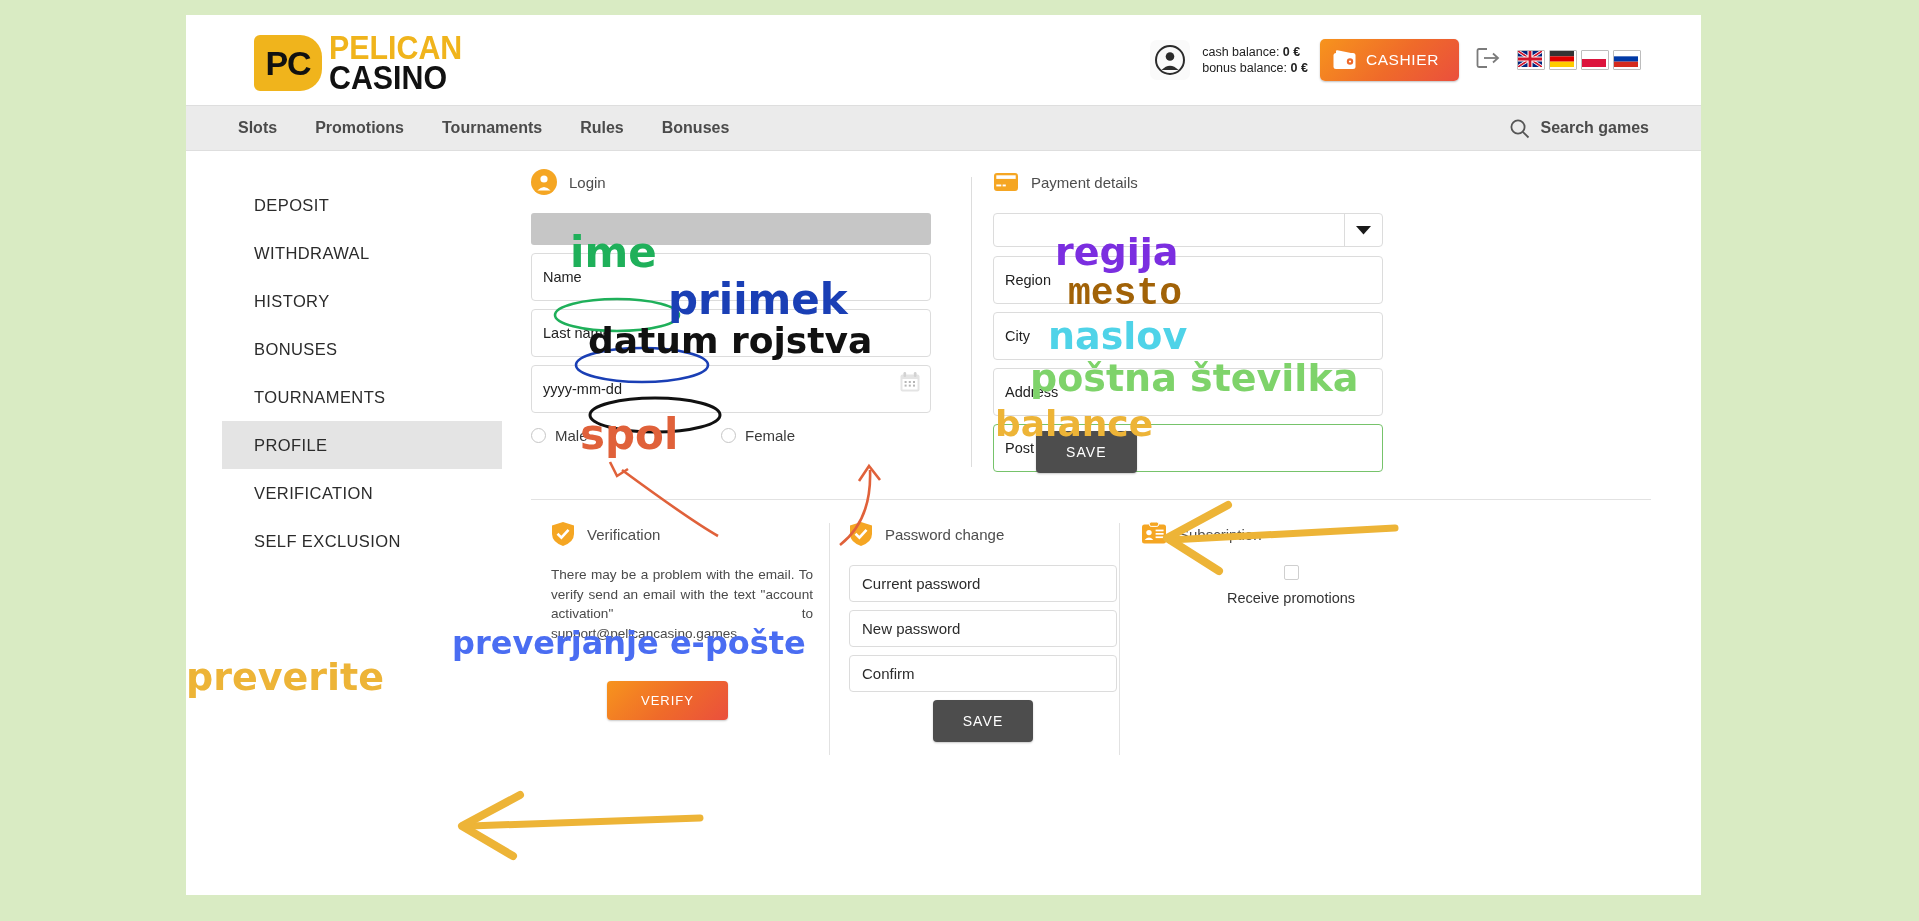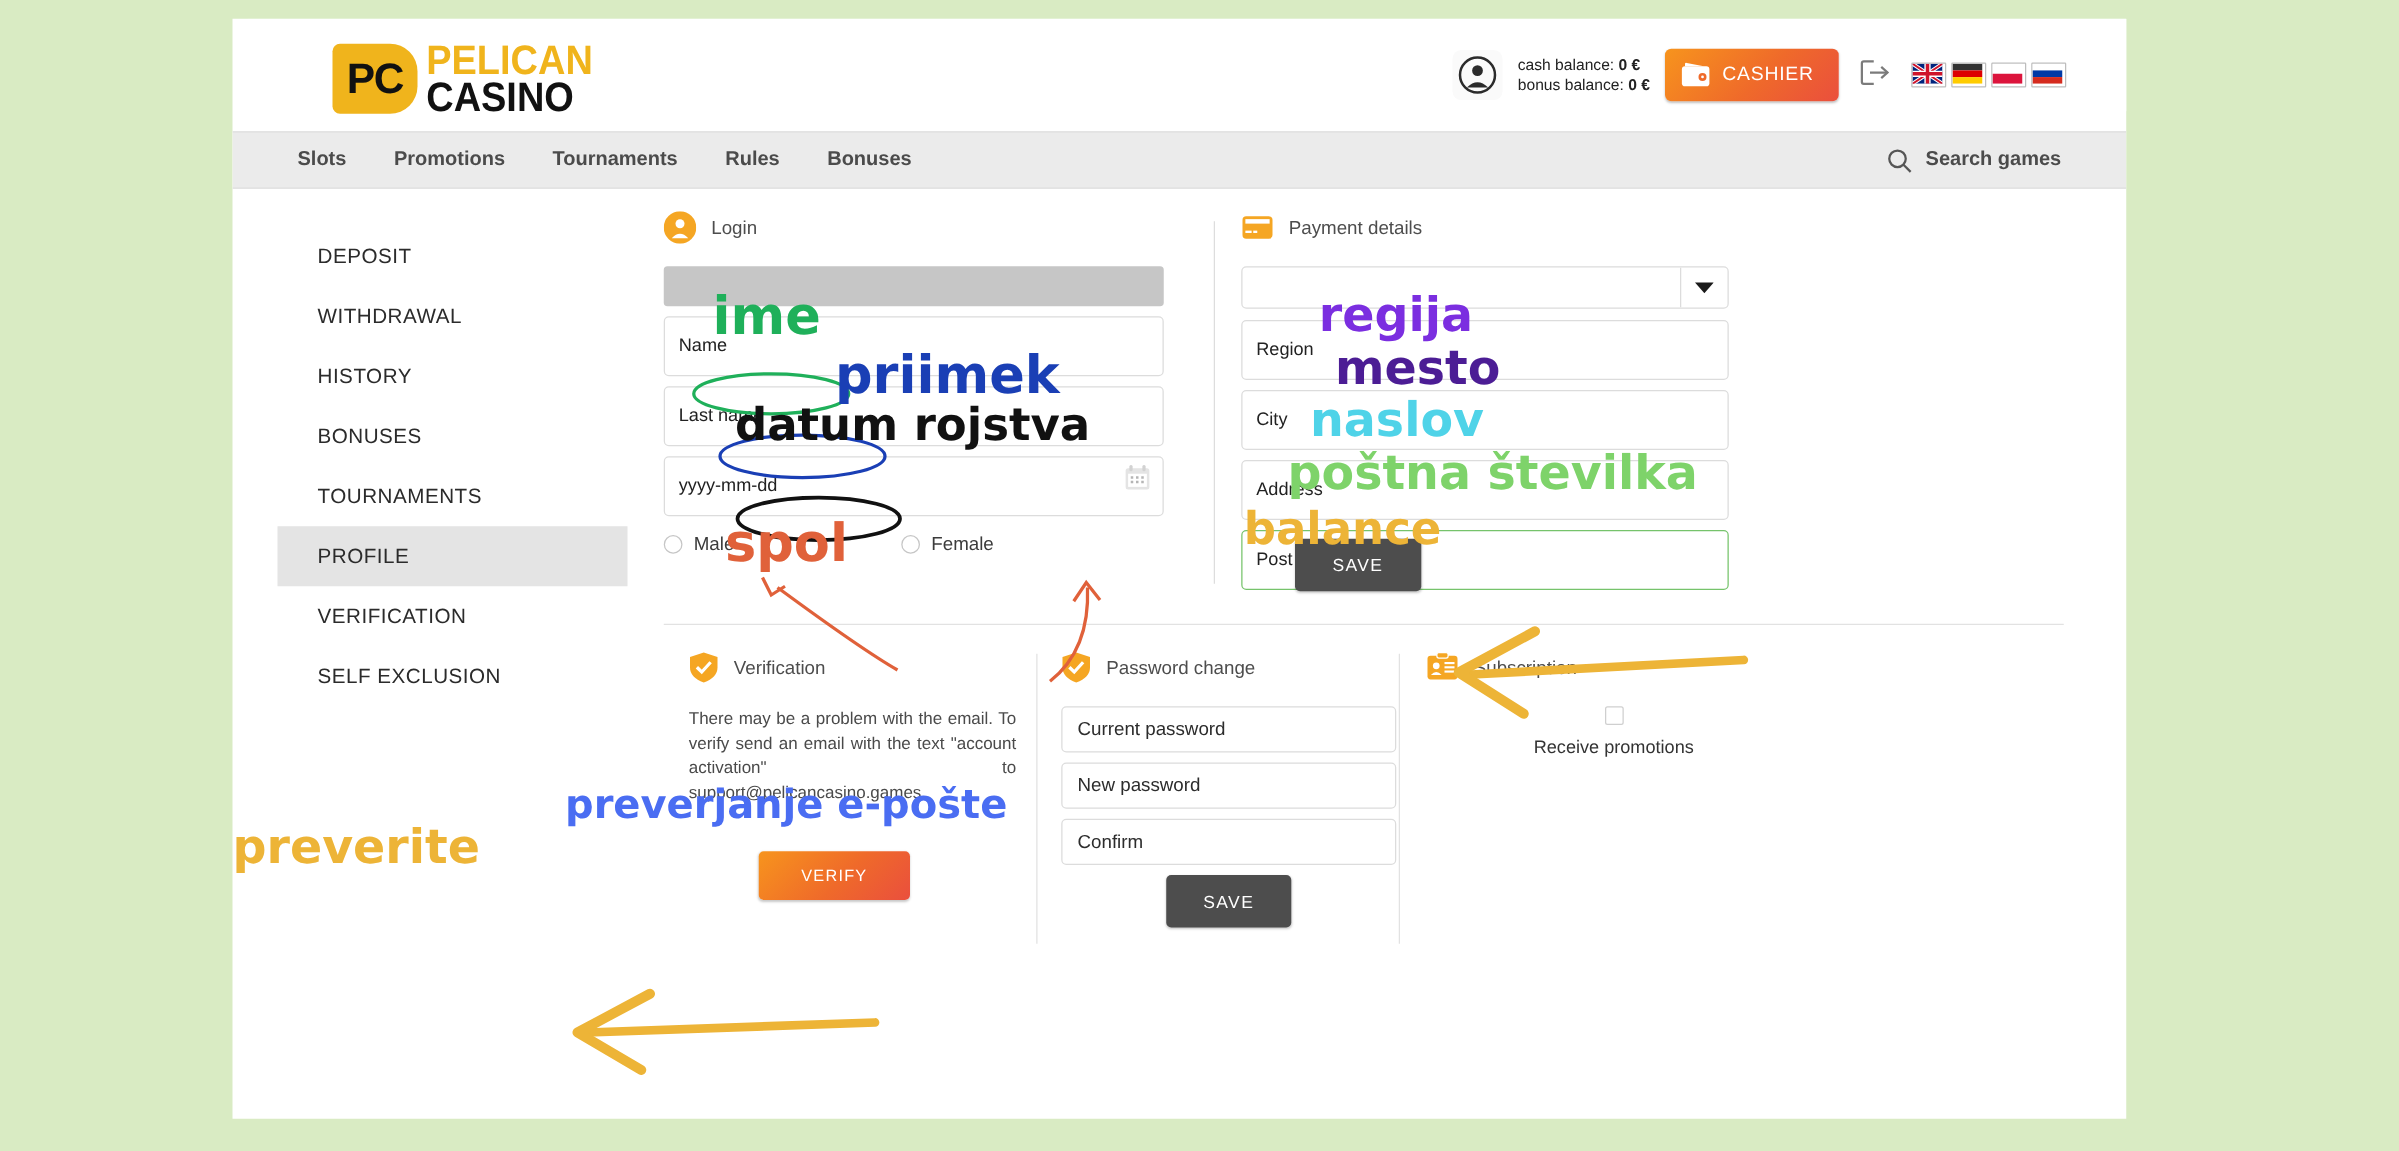--- a/index.html
+++ b/index.html
@@ -22,21 +22,21 @@
     top: 15px;
     width: 1515px;
     height: 880px;
     background: #ffffff;
     overflow: hidden;
   }
 
   
   .header {
     position: absolute;
-    left: 12px; top: 0;
+    left: 0; top: 0;
     width: 100%;
     height: 74px;
     background: #fff;
   }
   .logo {
     position: absolute;
     left: 68px;
     top: 18px;
     display: flex;
     align-items: center;
@@ -604,19 +604,19 @@
 
     <path d="M470 826 L700 818" fill="none" stroke="#edb437" stroke-width="7" stroke-linecap="round"></path>
     <path d="M520 795 L462 826 L513 856" fill="none" stroke="#edb437" stroke-width="8" stroke-linecap="round" stroke-linejoin="round"></path>
   </svg>
 
   <span class="ann" style="left: 570px; top: 228px; color: rgb(31, 176, 90); font-size: 42px;">ime</span>
   <span class="ann" style="left: 668px; top: 275px; color: rgb(26, 63, 181); font-size: 42px;">priimek</span>
   <span class="ann" style="left: 588px; top: 320px; color: rgb(17, 17, 17); font-size: 36px;">datum rojstva</span>
   <span class="ann" style="left: 580px; top: 410px; color: rgb(224, 97, 58); font-size: 42px;">spol</span>
   <span class="ann" style="left: 1055px; top: 230px; color: rgb(123, 46, 224); font-size: 38px;">regija</span>
-  <span class="ann" style="left: 1068px; top: 272px; color: #4c1d95; font-size: 38px;">mesto</span>
+  <span class="ann" style="left: 1068px; top: 272px; color: #a16207; font-size: 38px; font-family: Liberation Mono, monospace;">mesto</span>
   <span class="ann" style="left: 1048px; top: 314px; color: rgb(79, 211, 232); font-size: 38px;">naslov</span>
   <span class="ann" style="left: 1030px; top: 356px; color: rgb(126, 211, 106); font-size: 38px;">poštna številka</span>
   <span class="ann" style="left: 995px; top: 403px; color: rgb(237, 180, 55); font-size: 36px;">balance</span>
   <span class="ann" style="left: 452px; top: 624px; color: rgb(74, 109, 242); font-size: 32px;">preverjanje e-pošte</span>
   <span class="ann" style="left: 186px; top: 655px; color: rgb(237, 180, 55); font-size: 38px;">preverite</span>
 </div>
 
 </body></html>

